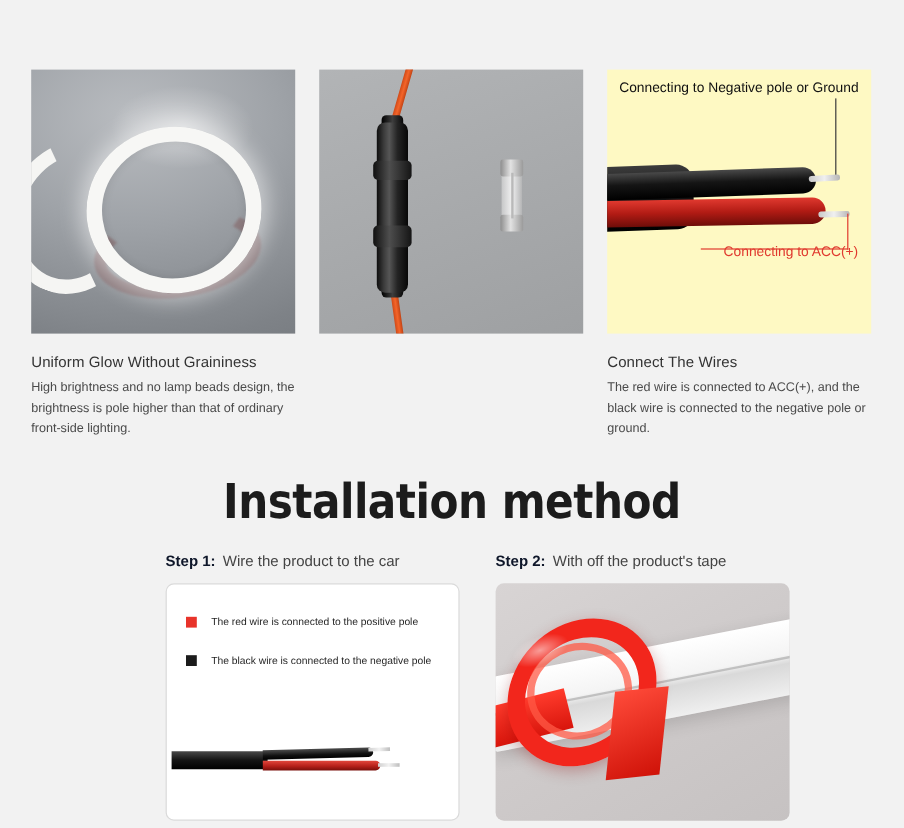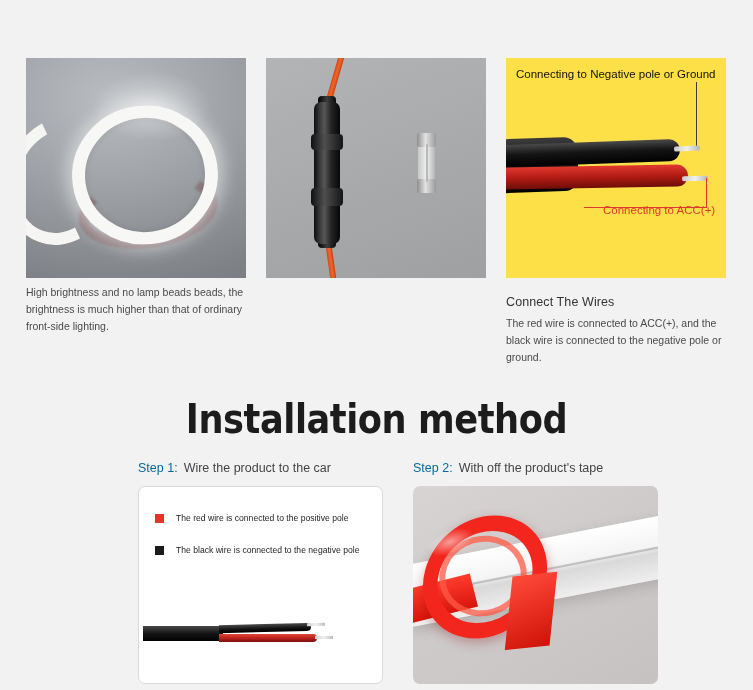--- a/index.html
+++ b/index.html
@@ -154,21 +154,21 @@
   }
   .ph2 .fuse .end-t { top:-1px; }
   .ph2 .fuse .end-b { bottom:-1px; }
   .ph2 .fuse .filament {
     position:absolute; left:8px; top:10px;
     width:1.5px; height:38px;
     background:#b9b9b9;
   }
 
   
-  .ph3 { background: #fde047; }
+  .ph3 { background: #fef9c3; }
   .ph3 .blk-wire {
     position:absolute; left:-4px; top:84px;
     width:178px; height:22px;
     background: linear-gradient(180deg,#4a4a4a,#151515 45%,#000);
     border-radius: 0 11px 11px 0;
     transform: rotate(-2deg);
   }
   .ph3 .red-wire {
     position:absolute; left:-4px; top:108px;
     width:186px; height:22px;
@@ -245,22 +245,22 @@
     gap: 30px;
   }
   .step-col { width: 245px; }
 
   .step-head {
     font-size: 12.5px;
     white-space: nowrap;
     margin-bottom: 11px;
   }
   .step-num {
-    font-weight: 400;
-    color: #0369a1;
+    font-weight: 700;
+    color: #0f172a;
     margin-right: 6px;
   }
   .step-text { color: #444; margin-top: 22px; }
 
   .step-panel {
     height: 198px;
     border: 1px solid #dadada;
     border-radius: 7px;
     background: #ffffff;
     position: relative;
@@ -379,21 +379,22 @@
 
 <div class="features">
 
   <div class="feature-col">
     <div class="photo ph1">
       <div class="gloss"></div>
       <div class="coil-shadow"></div>
       <div class="coil-outer"></div>
       <div class="tail"></div>
     </div>
-    <div class="feature-desc">High brightness and no lamp beads beads, the brightness is much higher than that of ordinary front-side lighting.</div>
+    <div class="feature-title">Uniform Glow Without Graininess</div>
+    <div class="feature-desc">High brightness and no lamp beads design, the brightness is pole higher than that of ordinary front-side lighting.</div>
   </div>
 
   <div class="feature-col">
     <div class="photo ph2">
       <div class="wire-top"></div>
       <div class="wire-bot"></div>
       <div class="cap-t"></div>
       <div class="cap-b"></div>
       <div class="holder"></div>
       <div class="fuse">

